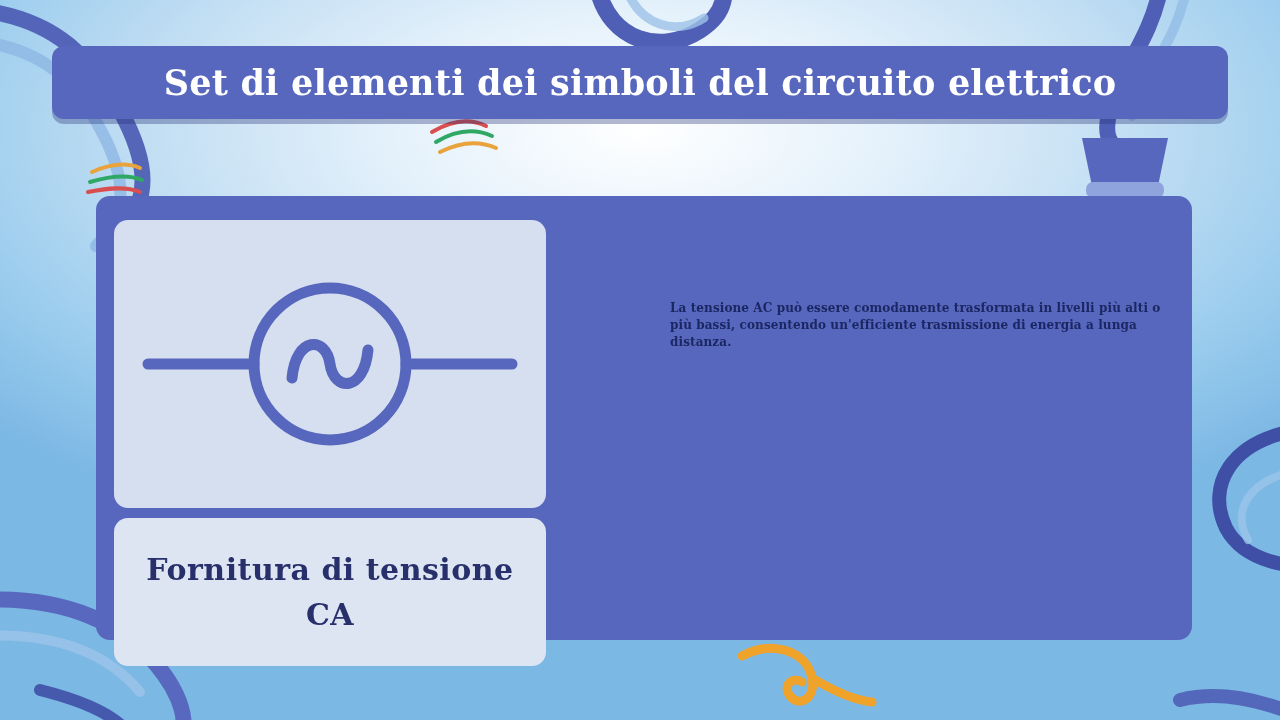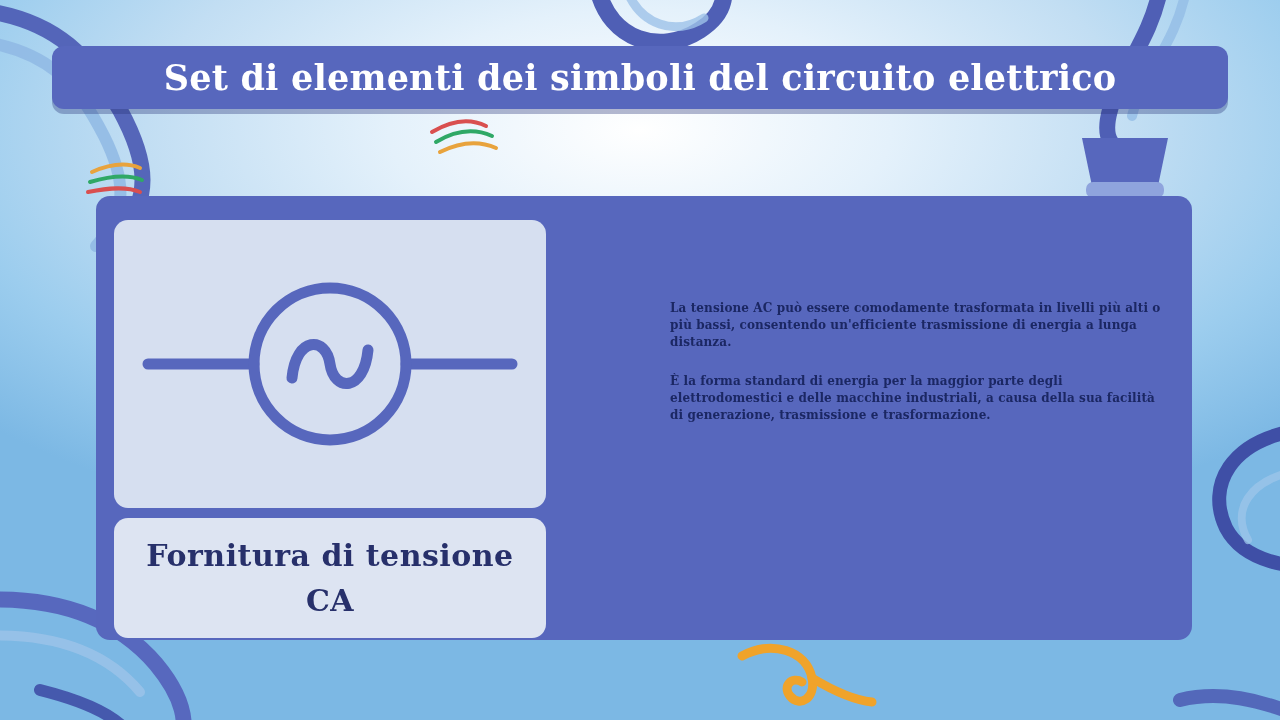--- a/index.html
+++ b/index.html
@@ -27,21 +27,21 @@
     width: 1280px;
     height: 720px;
   }
 
   
   #title-bar {
     position: absolute;
     left: 52px;
     top: 46px;
     width: 1176px;
-    height: 63px;
+    height: 73px;
     background: #5767bd;
     border-radius: 12px;
     box-shadow: 0 5px 0 rgba(40,52,120,0.35);
     display: flex;
     align-items: center;
     justify-content: center;
     z-index: 6;
   }
   #title-text {
     color: #ffffff;
@@ -81,21 +81,21 @@
   #symbol-card svg {
     display: block;
   }
 
   
   #label-card {
     position: absolute;
     left: 114px;
     top: 518px;
     width: 432px;
-    height: 120px;
+    height: 148px;
     background: #dde4f2;
     border-radius: 14px;
     z-index: 7;
     display: flex;
     align-items: center;
     justify-content: center;
     text-align: center;
   }
   #label-text {
     color: #27306b;
@@ -195,17 +195,16 @@
 
   <div id="label-card">
     <div id="label-text">Fornitura di tensione CA</div>
   </div>
 
   <div id="content-block">
     <div class="item">
       <div class="item-body">La tensione AC può essere comodamente trasformata in livelli più alti o più bassi, consentendo un'efficiente trasmissione di energia a lunga distanza.</div>
     </div>
     <div class="item">
-      <div class="item-body">È la forma standard di energia per la maggior parte degli elettrodomestici e delle macchine industriali, a causa della sua facilità di generazione, trasmissione e trasformazione.</div>
     </div>
   </div>
 
 </div>
 
 </body></html>

